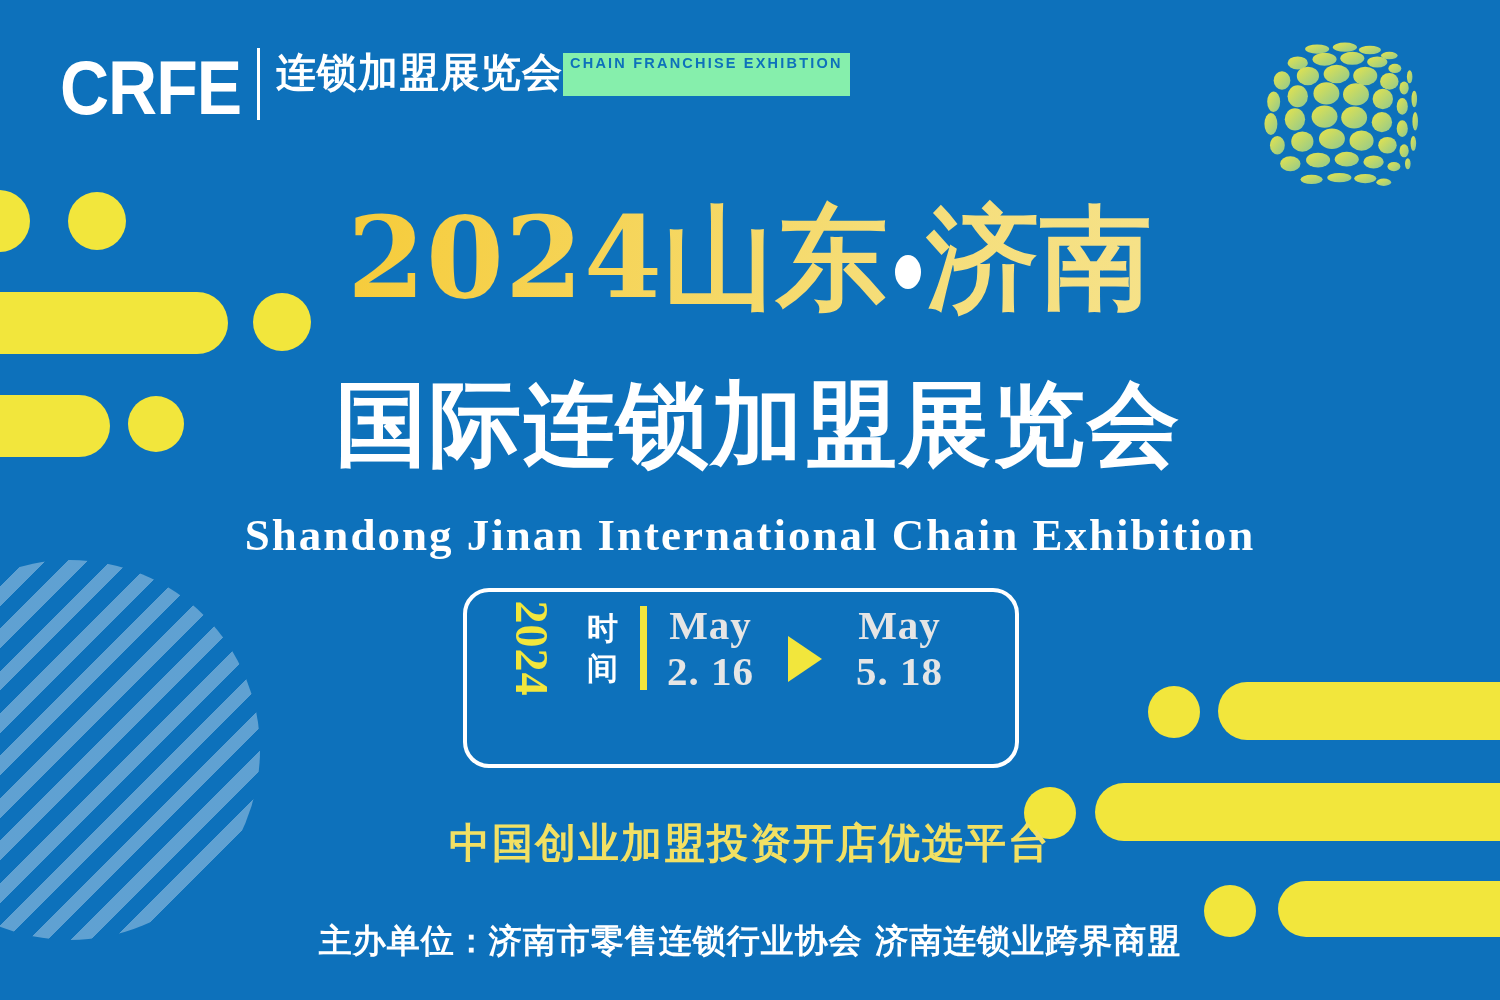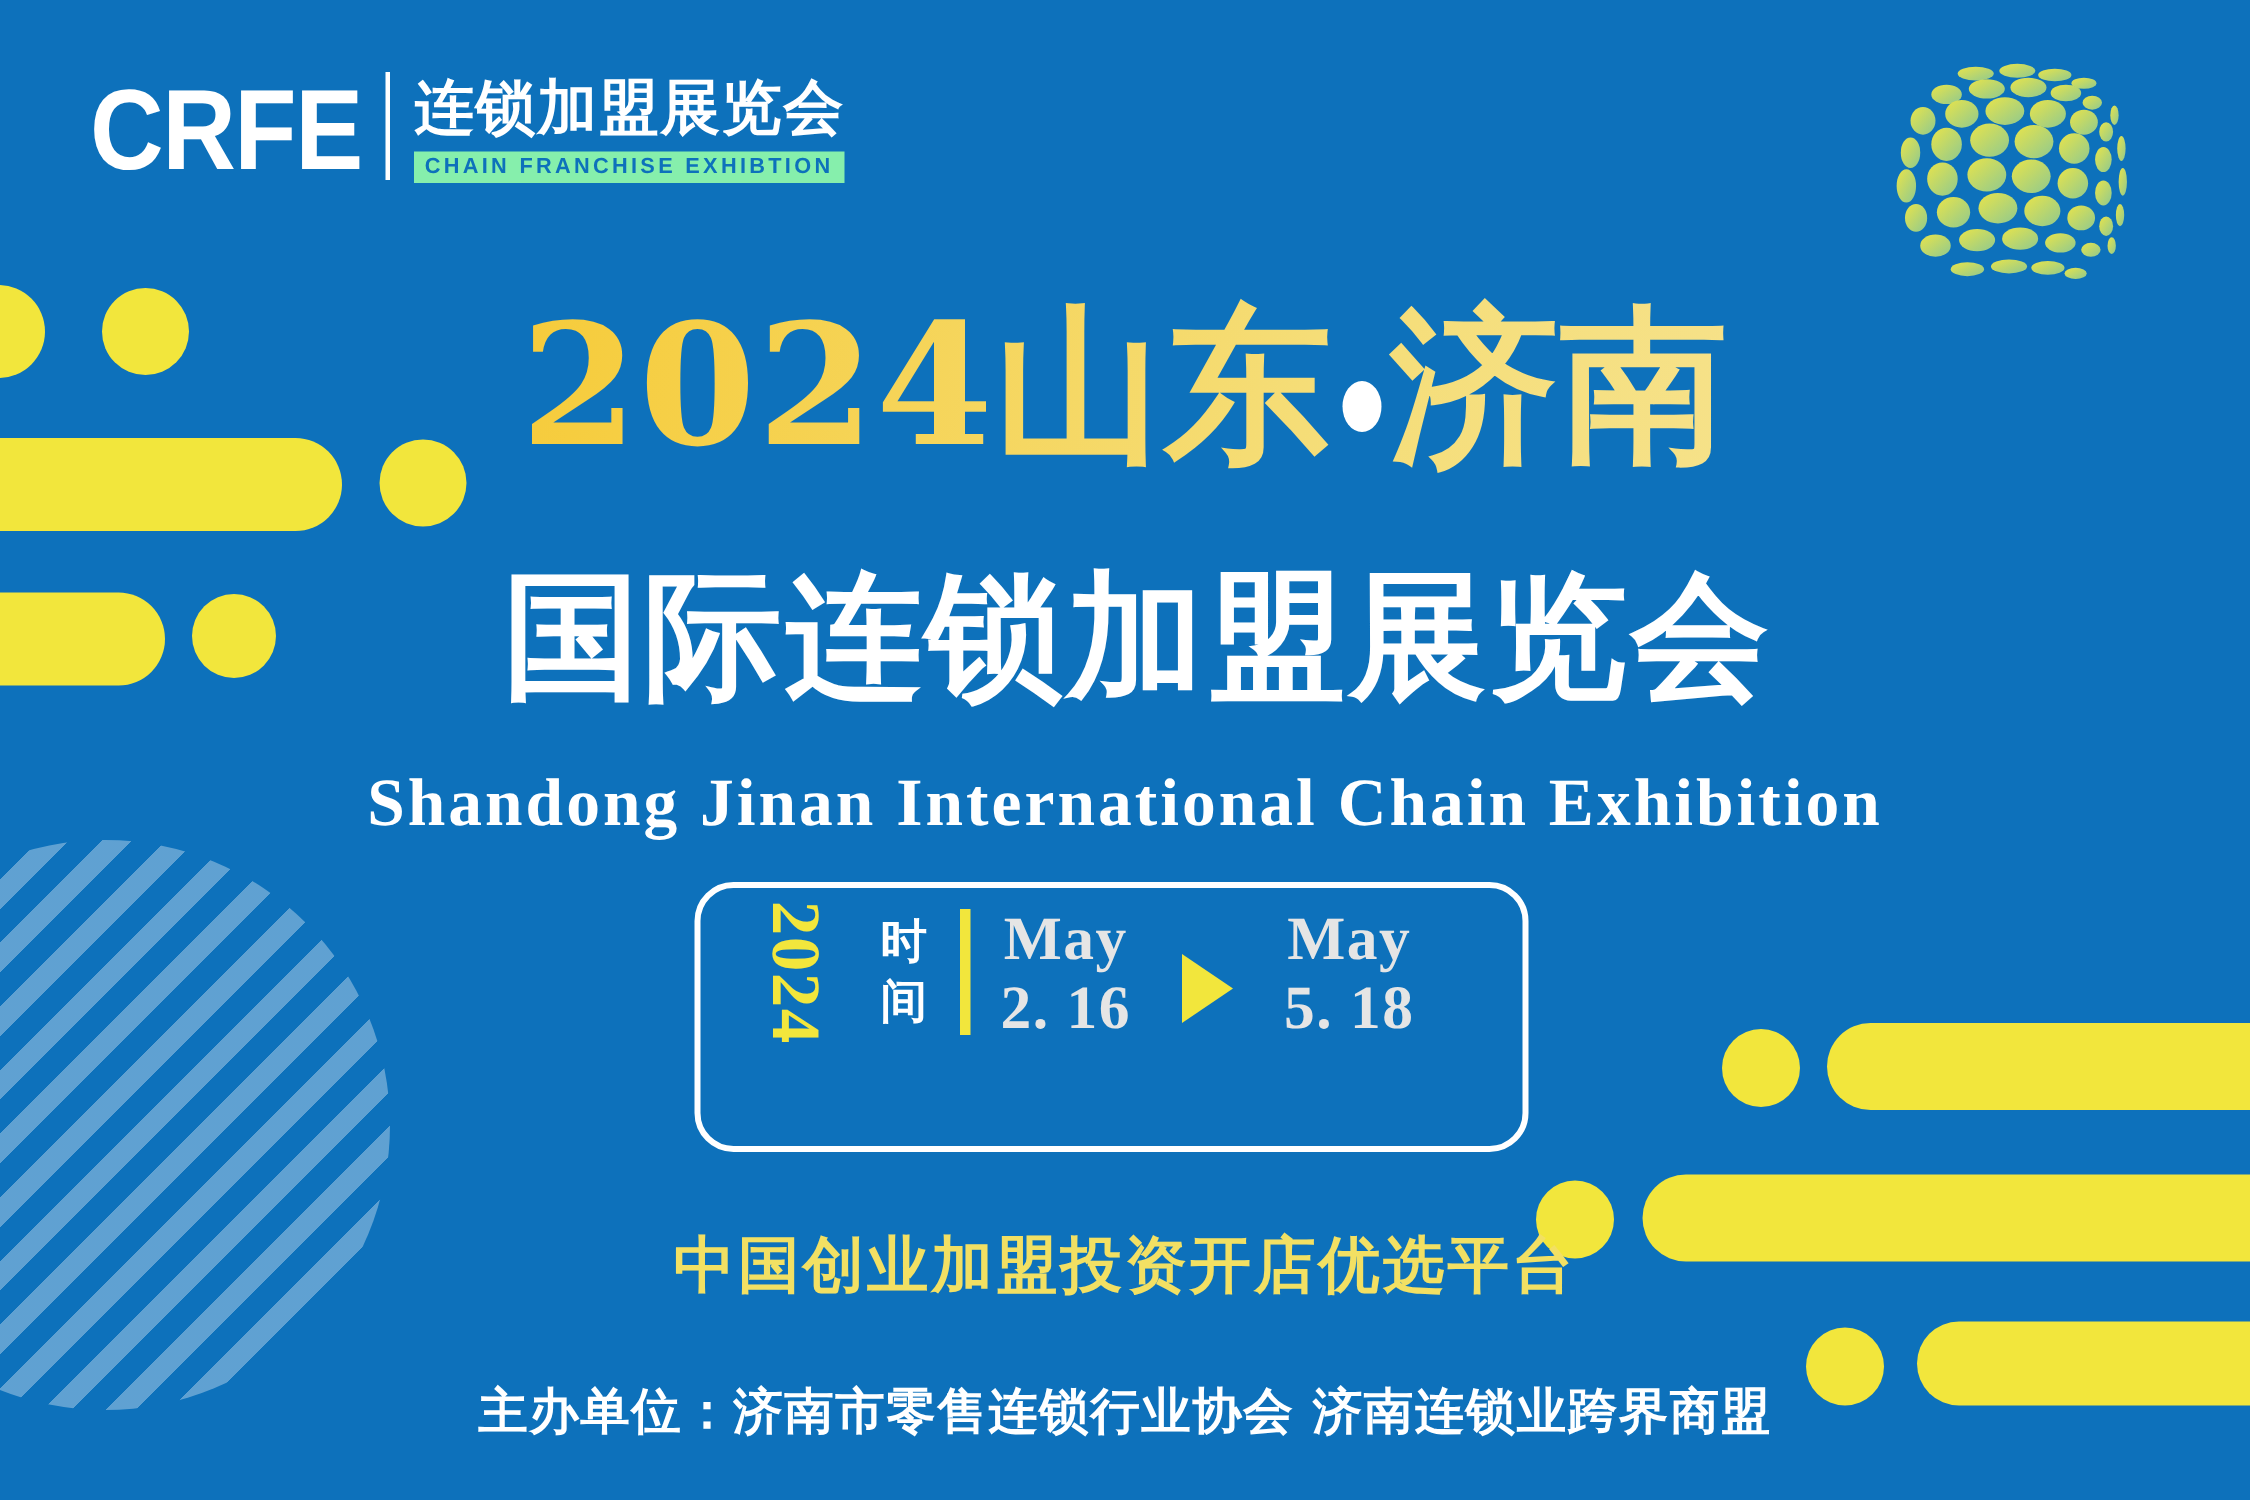--- a/index.html
+++ b/index.html
@@ -46,21 +46,21 @@
     font-family:"Liberation Sans", sans-serif;
     font-weight:bold;
     font-size:68px;
     line-height:70px;
     letter-spacing:-1px;
     color:#ffffff;
     transform:scaleY(1.12);
     transform-origin:top left;
   }
   .logo-div { width:3px; background:#ffffff; height:72px; margin:0 16px; }
-  .logo-right { display:flex; flex-direction:column; }
+  .logo-right { display:flex; }
   .logo-cn {
     font-family:"DejaVu Sans", sans-serif;
     font-weight:bold;
     font-size:40px;
     line-height:48px;
     letter-spacing:1px;
     color:#ffffff;
   }
   .logo-en {
     margin-top:5px;

